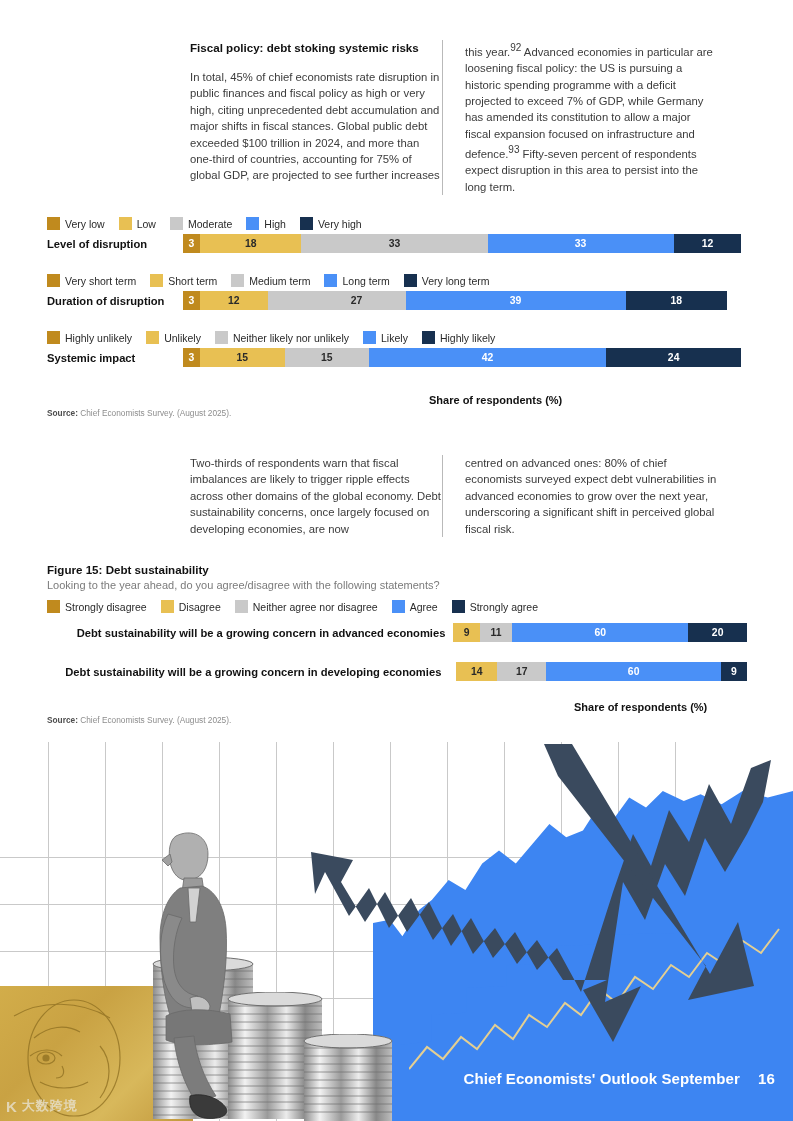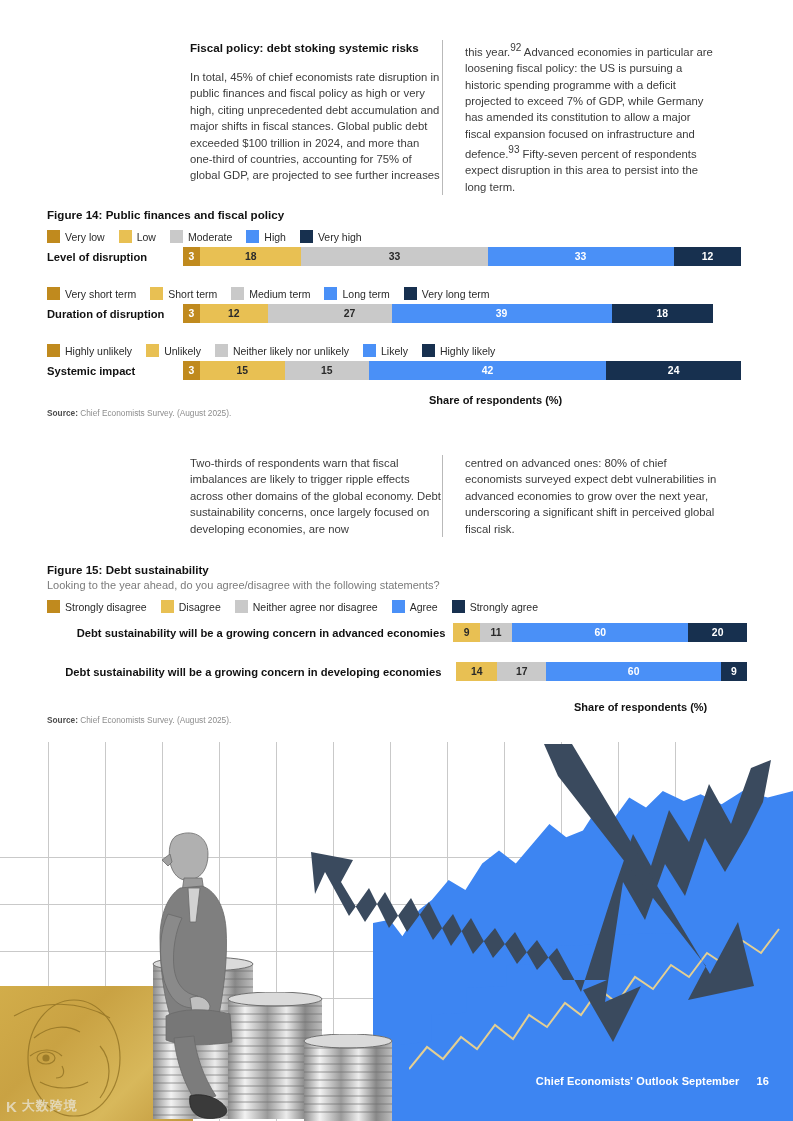--- a/index.html
+++ b/index.html
@@ -50,21 +50,21 @@
     background:#3d85f2;
     clip-path:polygon(0% 100%,0% 40%,4% 39%,7% 44%,11% 36%,14% 33%,18% 27%,22% 30%,26% 22%,30% 18%,34% 22%,38% 16%,42% 10%,46% 14%,50% 12%,53% 6%,57% 9%,61% 2%,65% 5%,69% 0%,74% 3%,78% 1%,83% 4%,88% 0%,94% 2%,100% 0%,100% 100%);}
   .blue-step{position:absolute;right:0;bottom:0;width:393px;height:190px;background:#3d85f2;
     clip-path:polygon(0% 100%,0% 60%,8% 58%,8% 44%,17% 43%,17% 30%,27% 29%,27% 18%,38% 17%,38% 8%,52% 7%,52% 2%,70% 1%,70% 0%,100% 0%,100% 100%);}
   .gold-line{position:absolute;right:4px;bottom:22px;width:380px;height:180px;}
   .gold-band{position:absolute;left:0;bottom:0px;width:193px;height:135px;
     background:linear-gradient(135deg,#d2ad4a 0%,#c9a243 35%,#d8b85b 70%,#c2983c 100%);}
   .arrow-zig{position:absolute;}
   .person{position:absolute;left:146px;top:88px;width:118px;height:290px;}
   .coinstack{position:absolute;}
-  .footer-credit{position:absolute;right:24px;bottom:34px;font-size:11px;font-weight:bold;color:#ffffff;letter-spacing:.1px;}
+  .footer-credit{position:absolute;right:18px;bottom:34px;font-size:15px;font-weight:bold;color:#ffffff;letter-spacing:.1px;}
   .footer-credit .pg{margin-left:14px;}
   .watermark{position:absolute;left:6px;bottom:6px;display:flex;align-items:center;gap:5px;opacity:.78;}
   .wm-text{font-size:13px;color:#e9e3d2;font-weight:bold;letter-spacing:1px;}
   .wm-mark{font-size:15px;color:#e9e3d2;font-weight:bold;}
 </style>
 </head>
 <body>
 
 <div class="page">
 
@@ -72,21 +72,20 @@
     <div class="col left">
       <div class="colhead">Fiscal policy: debt stoking systemic risks</div>
       <p>In total, 45% of chief economists rate disruption in public finances and fiscal policy as high or very high, citing unprecedented debt accumulation and major shifts in fiscal stances. Global public debt exceeded $100 trillion in 2024, and more than one-third of countries, accounting for 75% of global GDP, are projected to see further increases</p>
     </div>
     <div class="col right">
       <p><span>this year.</span><sup>92</sup><span> Advanced economies in particular are loosening fiscal policy: the US is pursuing a historic spending programme with a deficit projected to exceed 7% of GDP, while Germany has amended its constitution to allow a major fiscal expansion focused on infrastructure and defence.</span><sup>93</sup><span> Fifty-seven percent of respondents expect disruption in this area to persist into the long term.</span></p>
     </div>
   </div>
 
   <div class="fig" style="top:208px;">
-    <div class="fig-title">Figure 14: Public finances and fiscal policy</div>
     <div id="fig14-rows">
         <div class="legend">
           <div class="legend-item">
             <span class="swatch" style="background: rgb(192, 138, 30);"></span>
             <span class="legend-label">Very low</span>
           </div>
           <div class="legend-item">
             <span class="swatch" style="background: rgb(232, 192, 83);"></span>
             <span class="legend-label">Low</span>
           </div>
@@ -134,21 +133,21 @@
           <div class="legend-item">
             <span class="swatch" style="background: rgb(23, 48, 79);"></span>
             <span class="legend-label">Very long term</span>
           </div>
         </div>
         <div class="barrow">
           <div class="barlabel" style="width: 136px;">Duration of disruption</div>
           <div class="bar" style="width: 564px;">
             <div class="seg" style="width: 16.92px; background: rgb(192, 138, 30); color: rgb(255, 255, 255);">3</div>
             <div class="seg" style="width: 67.68px; background: rgb(232, 192, 83); color: rgb(42, 42, 42);">12</div>
-            <div class="seg" style="width: 124px; background: rgb(201, 201, 201); color: rgb(42, 42, 42); padding-left: 40px;">27</div>
+            <div class="seg" style="width: 138px; background: rgb(201, 201, 201); color: rgb(42, 42, 42); padding-left: 40px;">27</div>
             <div class="seg" style="width: 219.96px; background: rgb(74, 144, 247); color: rgb(255, 255, 255);">39</div>
             <div class="seg" style="width: 101.52px; background: rgb(23, 48, 79); color: rgb(255, 255, 255);">18</div>
           </div>
         </div>
         <div style="height: 10px;"></div>
         <div class="legend">
           <div class="legend-item">
             <span class="swatch" style="background: rgb(192, 138, 30);"></span>
             <span class="legend-label">Highly unlikely</span>
           </div>

